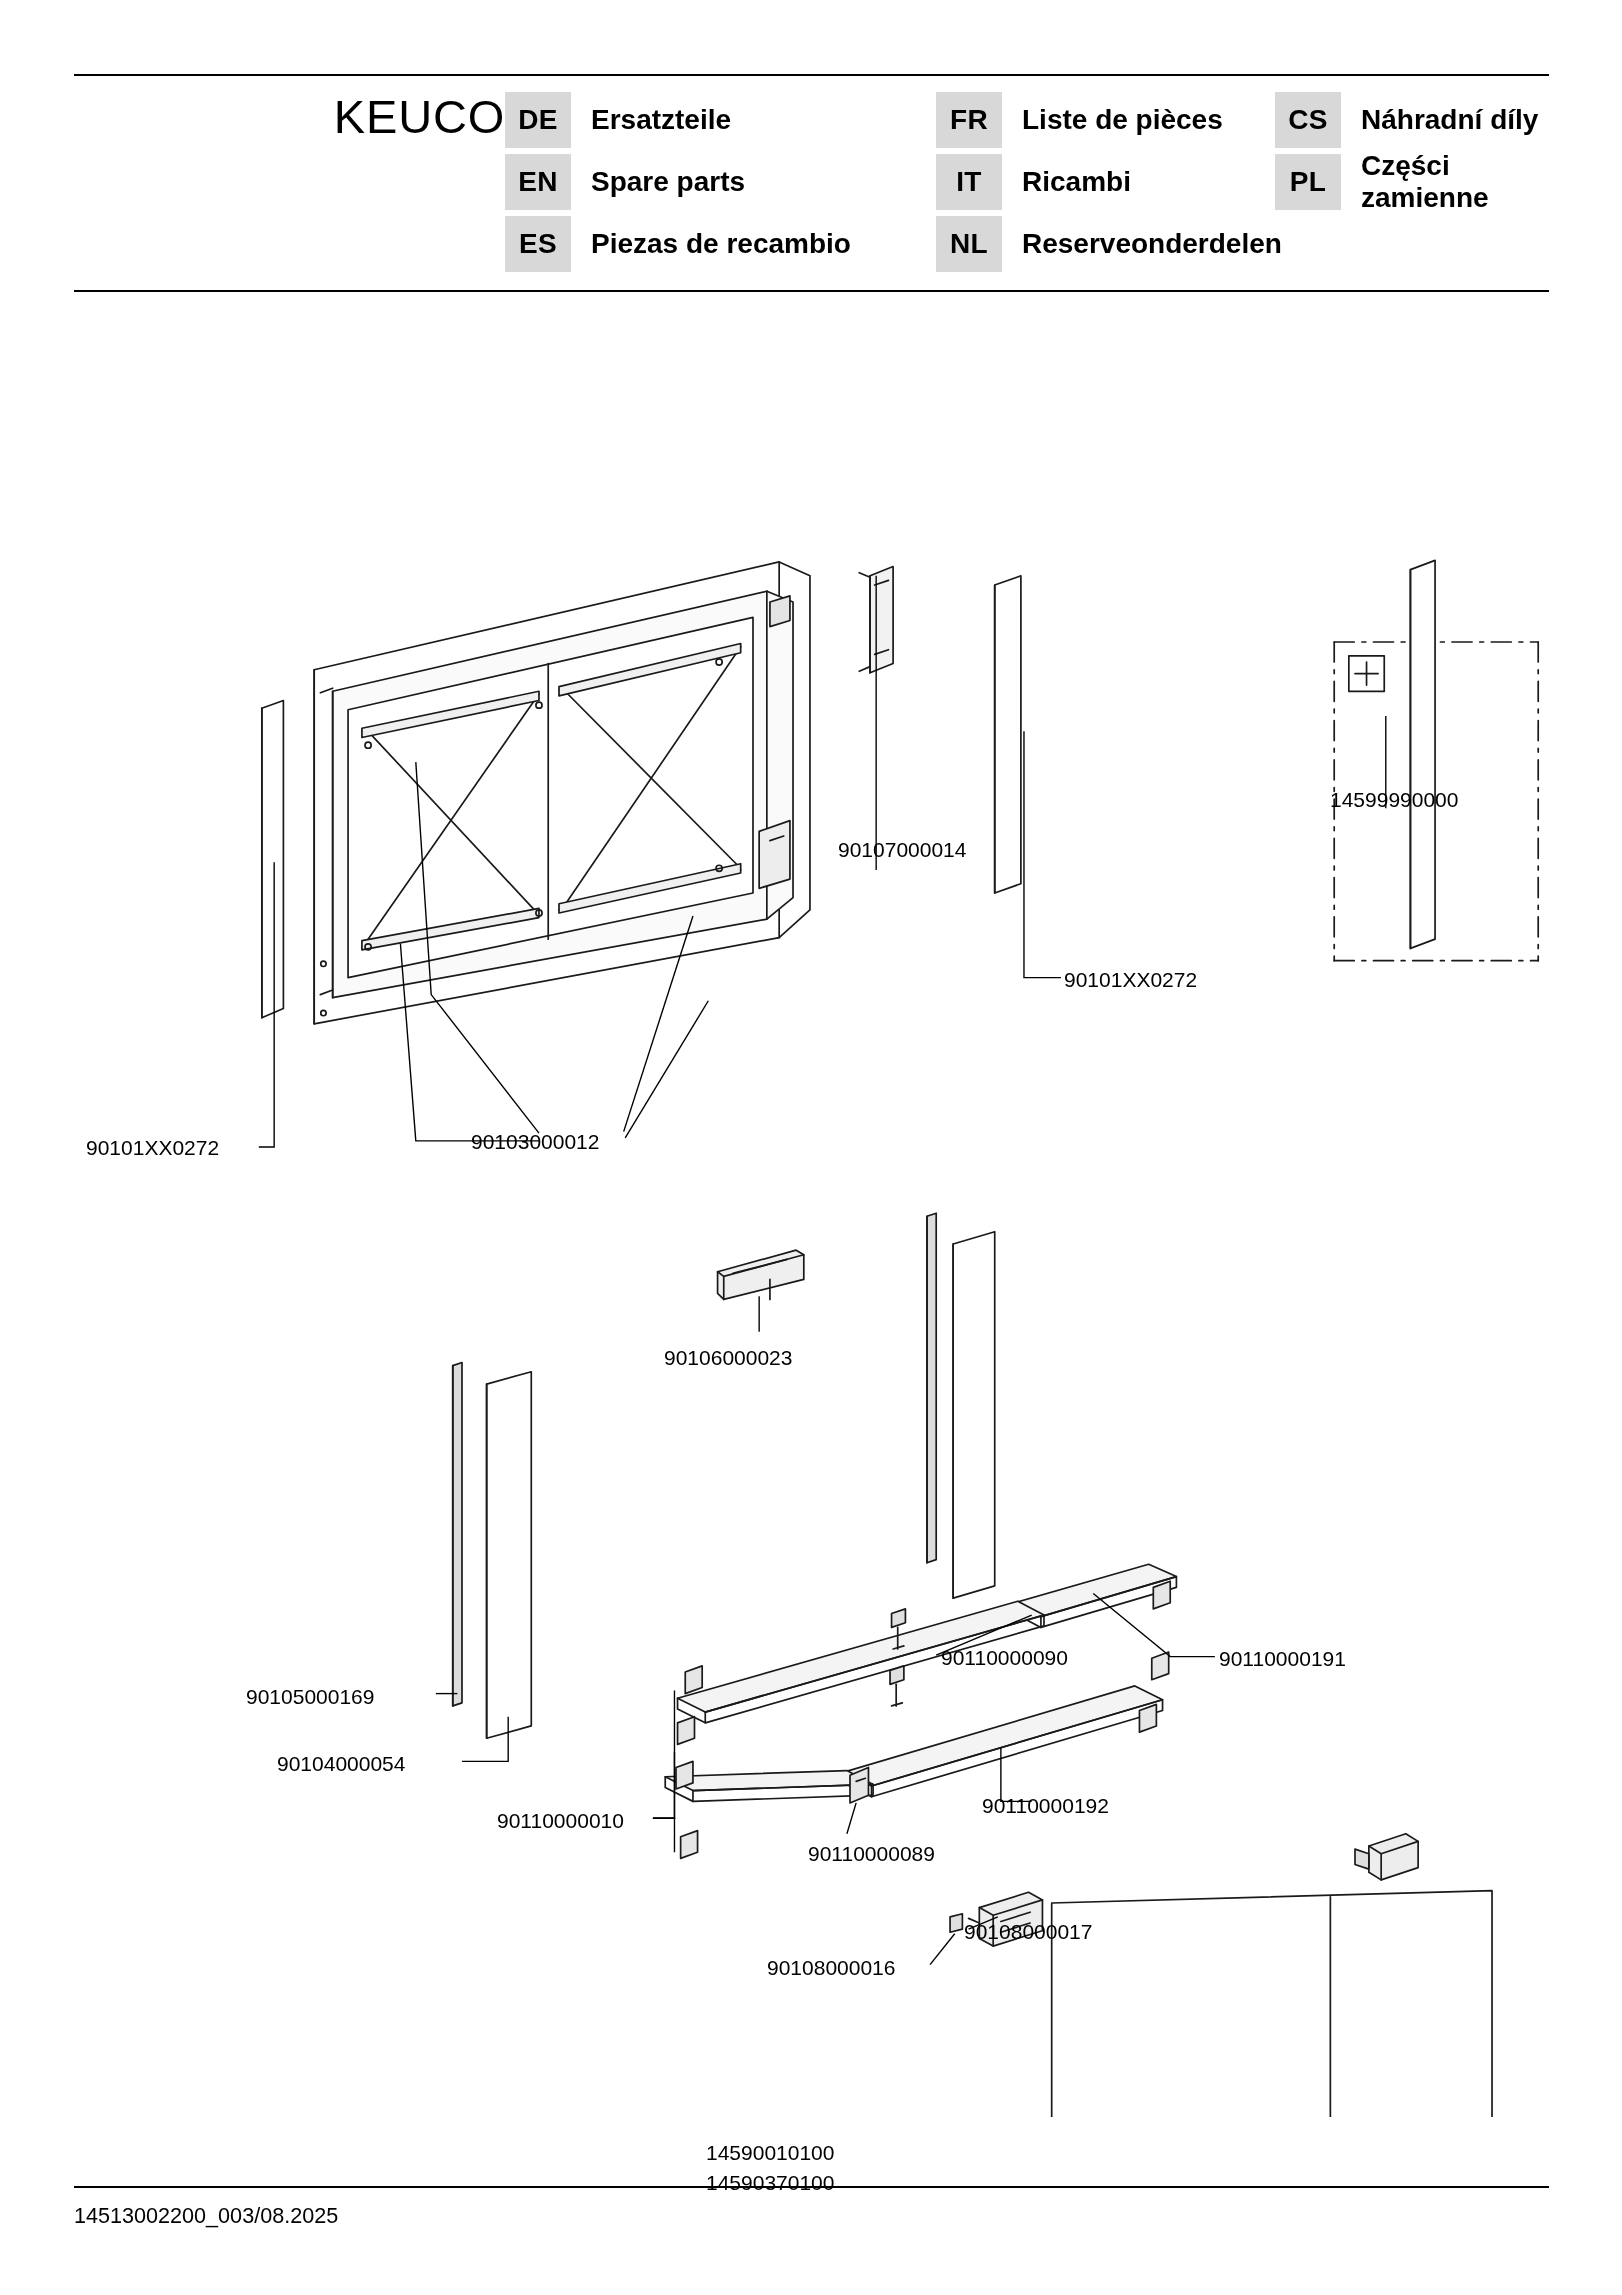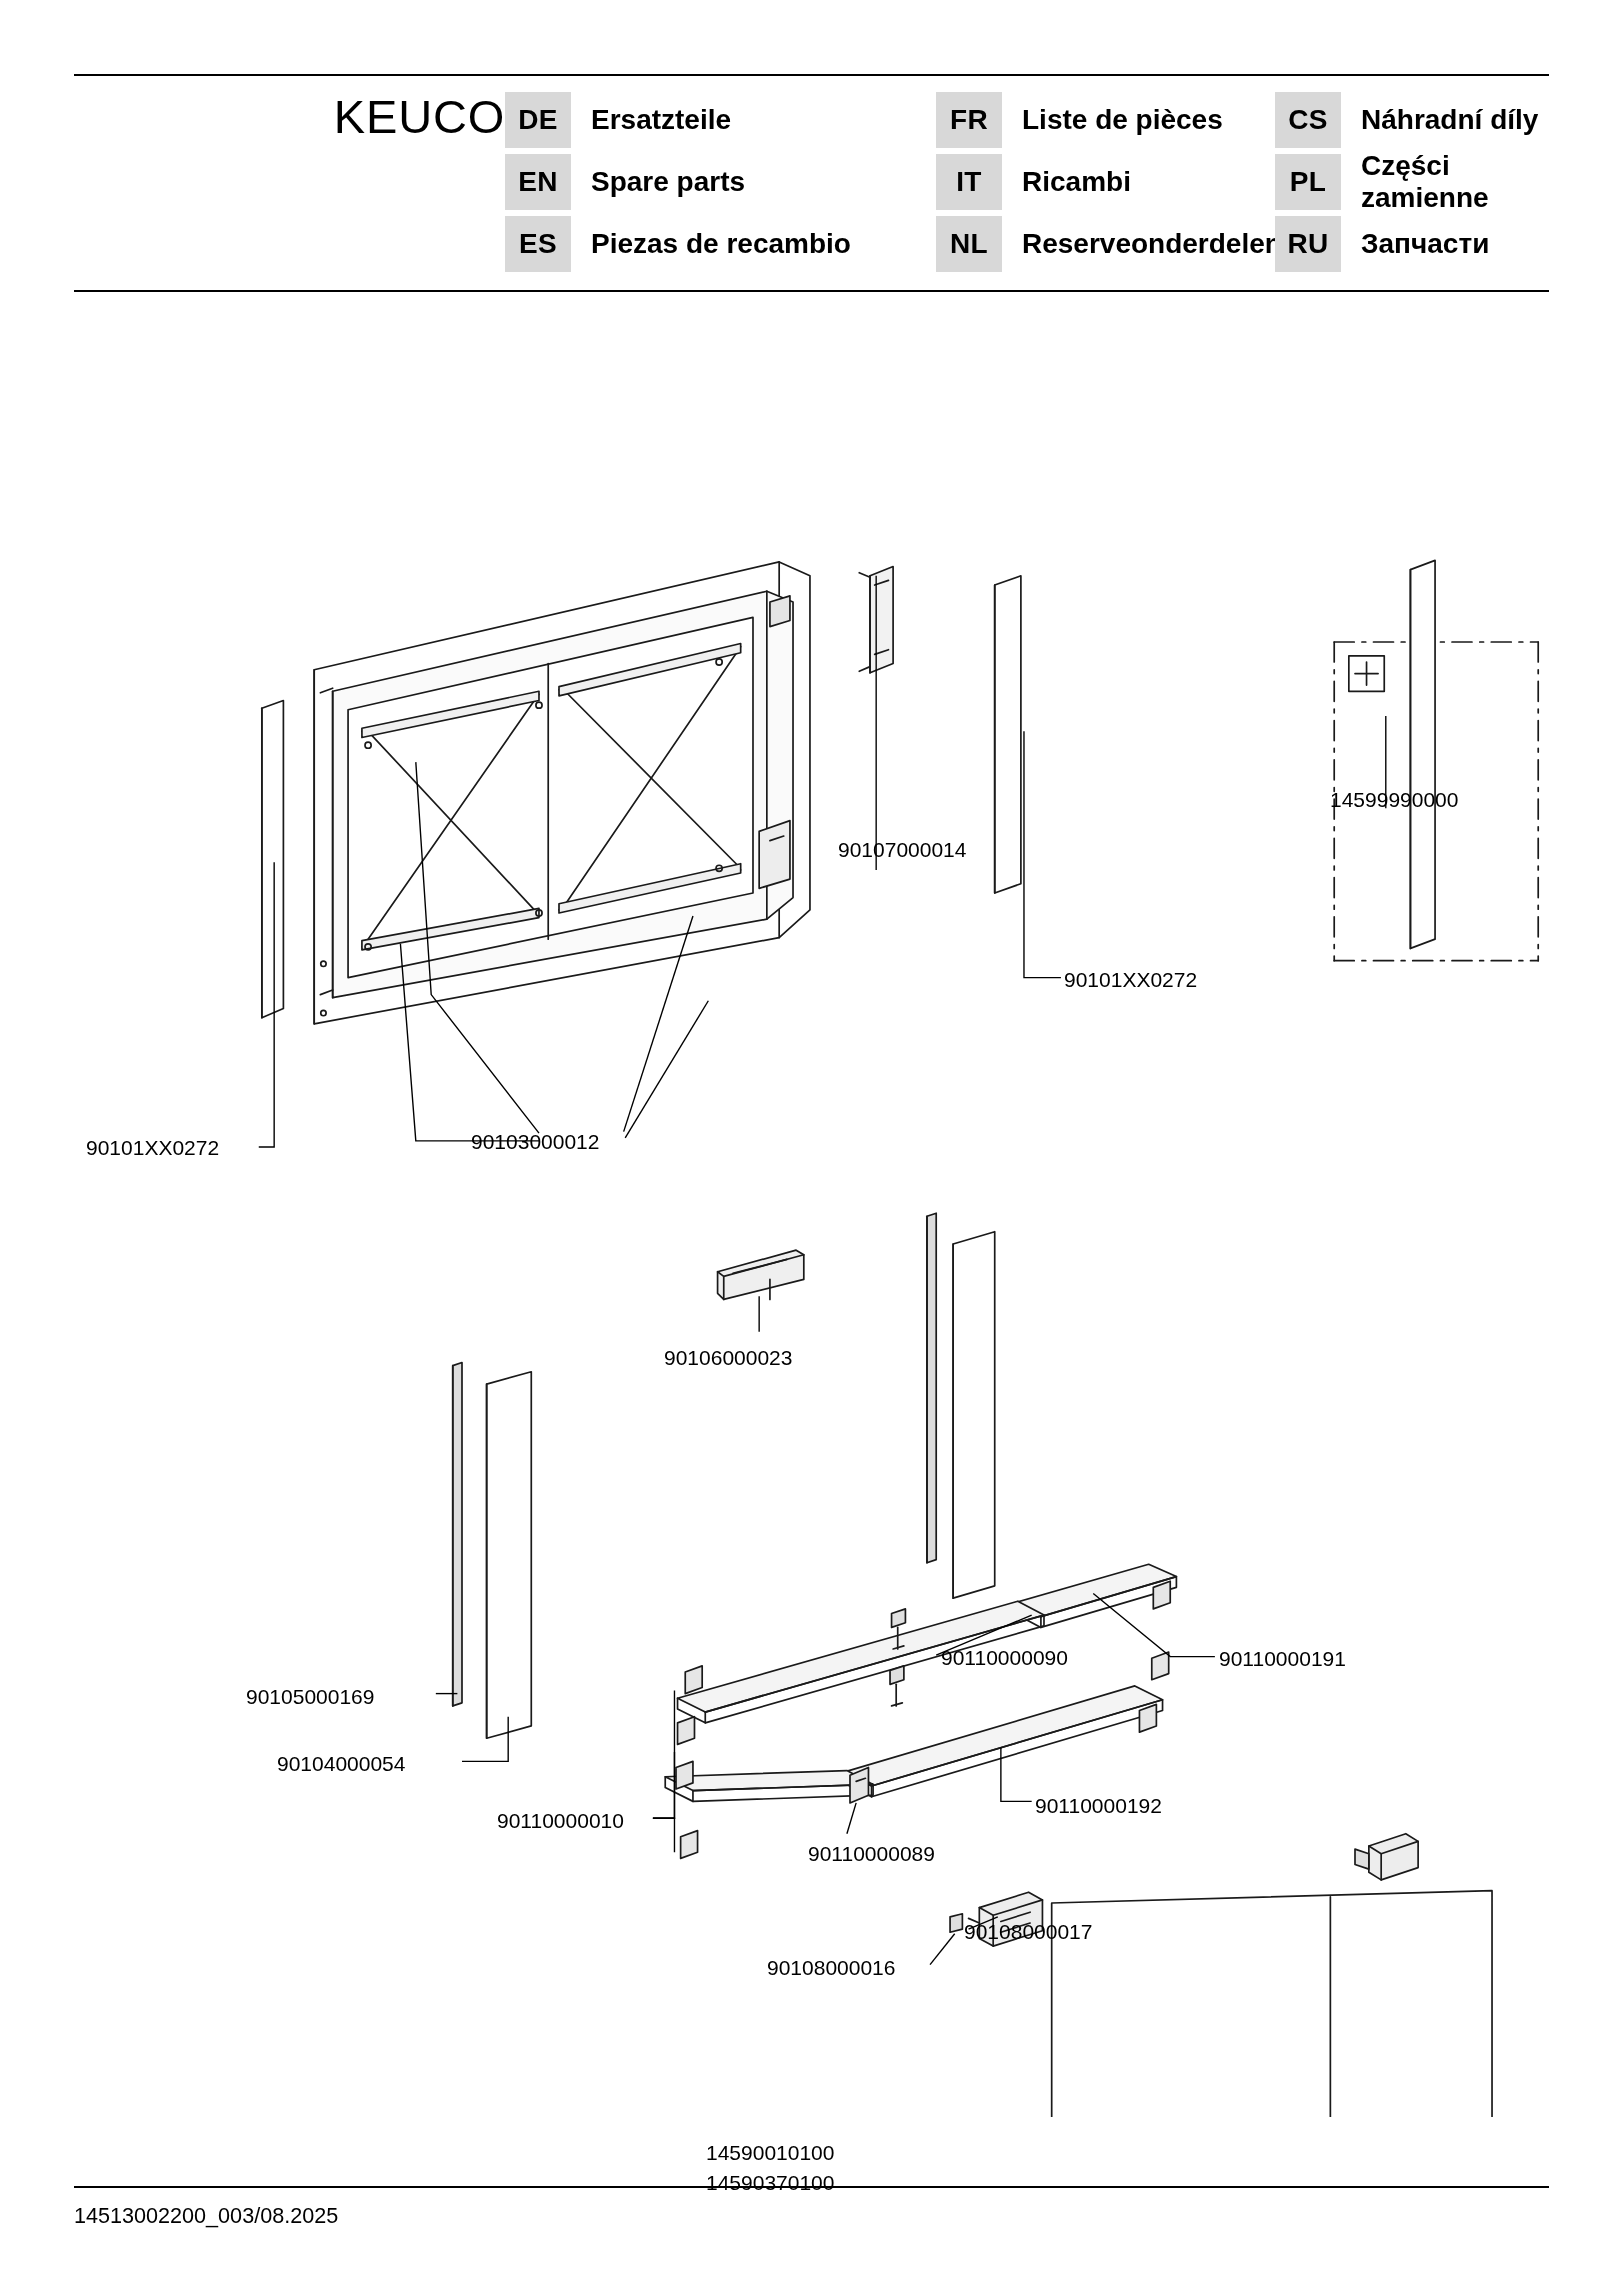--- a/index.html
+++ b/index.html
@@ -158,24 +158,20 @@
       </div>
 
       <div class="lang-cell">
         <span class="lang-code">ES</span>
         <span class="lang-label">Piezas de recambio</span>
       </div>
       <div class="lang-cell">
         <span class="lang-code">NL</span>
         <span class="lang-label">Reserveonderdelen</span>
       </div>
-      <div class="lang-cell">
-        <span class="lang-code">RU</span>
-        <span class="lang-label">Запчасти</span>
-      </div>
 
     </div>
 
     <div class="rule-bottom"></div>
   </div>
 
   <div class="drawing">
 
     <svg width="1623" height="1786" viewBox="0 0 2108 2320">
       <g fill="none" stroke="#1a1a1a" stroke-width="2.2" stroke-linejoin="round" stroke-linecap="round">
@@ -390,21 +386,21 @@
     <div class="lbl" style="left:810px; top:507px;padding-left:28px;">90107000014</div>
     <div class="lbl" style="left:1330px; top:457px;text-align:right;">14599990000</div>
     <div class="lbl" style="left:1064px; top:637px;">90101XX0272</div>
     <div class="lbl" style="left:86px; top:805px;">90101XX0272</div>
     <div class="lbl" style="left:471px; top:799px;">90103000012</div>
     <div class="lbl" style="left:664px; top:1015px;">90106000023</div>
     <div class="lbl" style="left:246px; top:1354px;">90105000169</div>
     <div class="lbl" style="left:277px; top:1421px;">90104000054</div>
     <div class="lbl" style="left:941px; top:1315px;">90110000090</div>
     <div class="lbl" style="left:1219px; top:1316px;">90110000191</div>
-    <div class="lbl" style="left:1035px; top:1463px;">90110000192</div>
+    <div class="lbl" style="left:982px; top:1463px;">90110000192</div>
     <div class="lbl" style="left:497px; top:1478px;">90110000010</div>
     <div class="lbl" style="left:808px; top:1511px;">90110000089</div>
     <div class="lbl" style="left:964px; top:1589px;">90108000017</div>
     <div class="lbl" style="left:767px; top:1625px;">90108000016</div>
     <div class="lbl" style="left:706px; top:1810px;">14590010100</div>
     <div class="lbl" style="left:706px; top:1840px;">14590370100</div>
 
   </div>
 
   <div class="footer">

